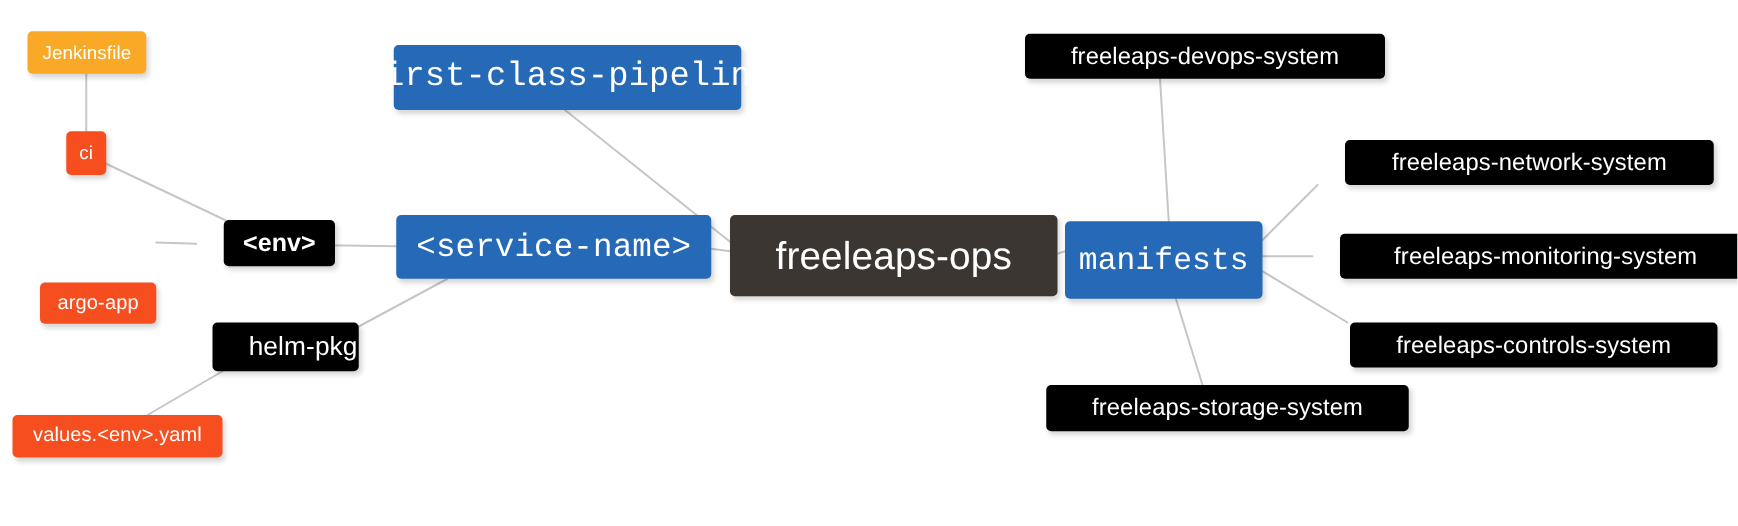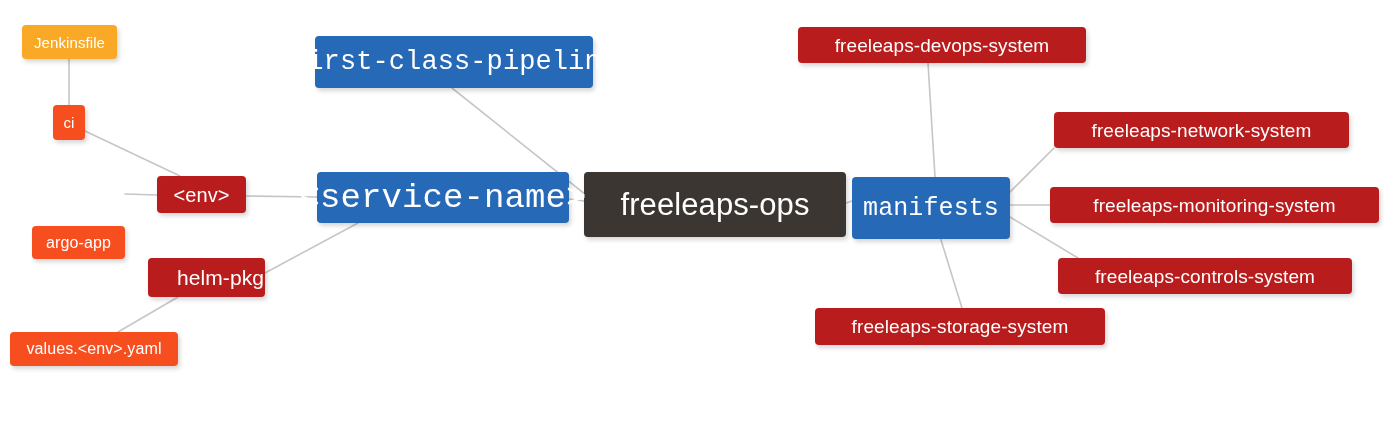--- a/index.html
+++ b/index.html
@@ -37,21 +37,21 @@
     color: #ffffff;
     white-space: nowrap;
     letter-spacing: 0.1px;
     box-shadow: 2px 3px 4px rgba(0,0,0,0.16);
     text-align: center;
     line-height: 1;
   }
   
   .n-root   { background: #3b3632; }
   .n-blue   { background: #2569b7; font-family: Liberation Mono, monospace; }
-  .n-green  { background: #b91c1c; }
+  .n-green  { background: #000000; margin-left: 22px; }
   .n-red    { background: #f74e20; }
   .n-orange { background: #f9a926; }
 </style>
 </head>
 <body>
 
 <div id="mindmap">
   <svg id="edges" viewBox="0 0 1390 421" preserveAspectRatio="none" aria-hidden="true">
       <line x1="586" y1="195" x2="452" y2="88" stroke="#c6c6c6" stroke-width="1.6" stroke-linecap="round"></line>
       <line x1="584" y1="201" x2="569" y2="199" stroke="#c6c6c6" stroke-width="1.6" stroke-linecap="round"></line>
@@ -68,27 +68,27 @@
       <line x1="1010" y1="217" x2="1078" y2="258" stroke="#c6c6c6" stroke-width="1.6" stroke-linecap="round"></line>
       <line x1="937" y1="227" x2="962" y2="308" stroke="#c6c6c6" stroke-width="1.6" stroke-linecap="round"></line>
     </svg>
   <div id="node-layer">
       <div class="node n-root" style="left: 584px; top: 172px; width: 262px; height: 65px; font-size: 31px;">
         <span>freeleaps-ops</span>
       </div>
       <div class="node n-blue" style="left: 315px; top: 36px; width: 278px; height: 52px; font-size: 27px;">
         <span>first-class-pipeline</span>
       </div>
-      <div class="node n-blue" style="left: 317px; top: 172px; width: 252px; height: 51px; font-size: 34px;">
+      <div class="node n-blue" style="left: 317px; top: 172px; width: 252px; height: 51px; font-size: 26px;">
         <span>&lt;service-name&gt;</span>
       </div>
       <div class="node n-blue" style="left: 852px; top: 177px; width: 158px; height: 62px; font-size: 25px;">
         <span>manifests</span>
       </div>
-      <div class="node n-green" style="left: 157px; top: 176px; width: 89px; height: 37px; font-size: 20px;">
+      <div class="node n-green" style="left: 157px; top: 176px; width: 89px; height: 37px; font-size: 20px; font-weight: bold;">
         <span>&lt;env&gt;</span>
       </div>
       <div class="node n-green" style="left: 148px; top: 258px; width: 117px; height: 39px; font-size: 21px; padding-left: 28px;">
         <span>helm-pkg</span>
       </div>
       <div class="node n-green" style="left: 798px; top: 27px; width: 288px; height: 36px; font-size: 19px;">
         <span>freeleaps-devops-system</span>
       </div>
       <div class="node n-green" style="left: 1054px; top: 112px; width: 295px; height: 36px; font-size: 19px;">
         <span>freeleaps-network-system</span>

